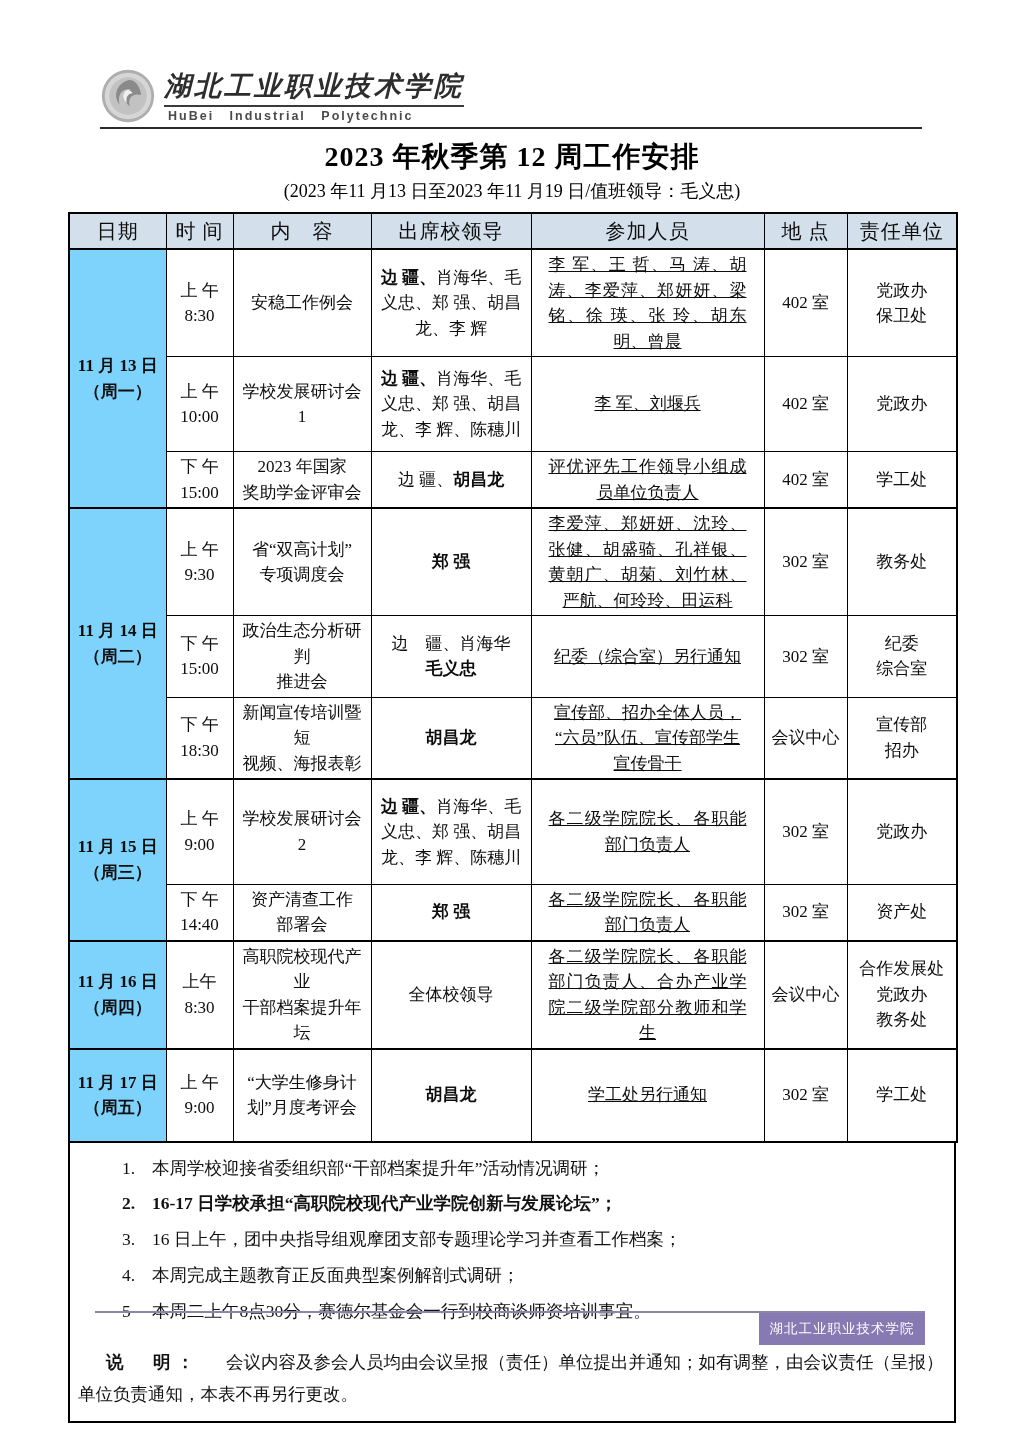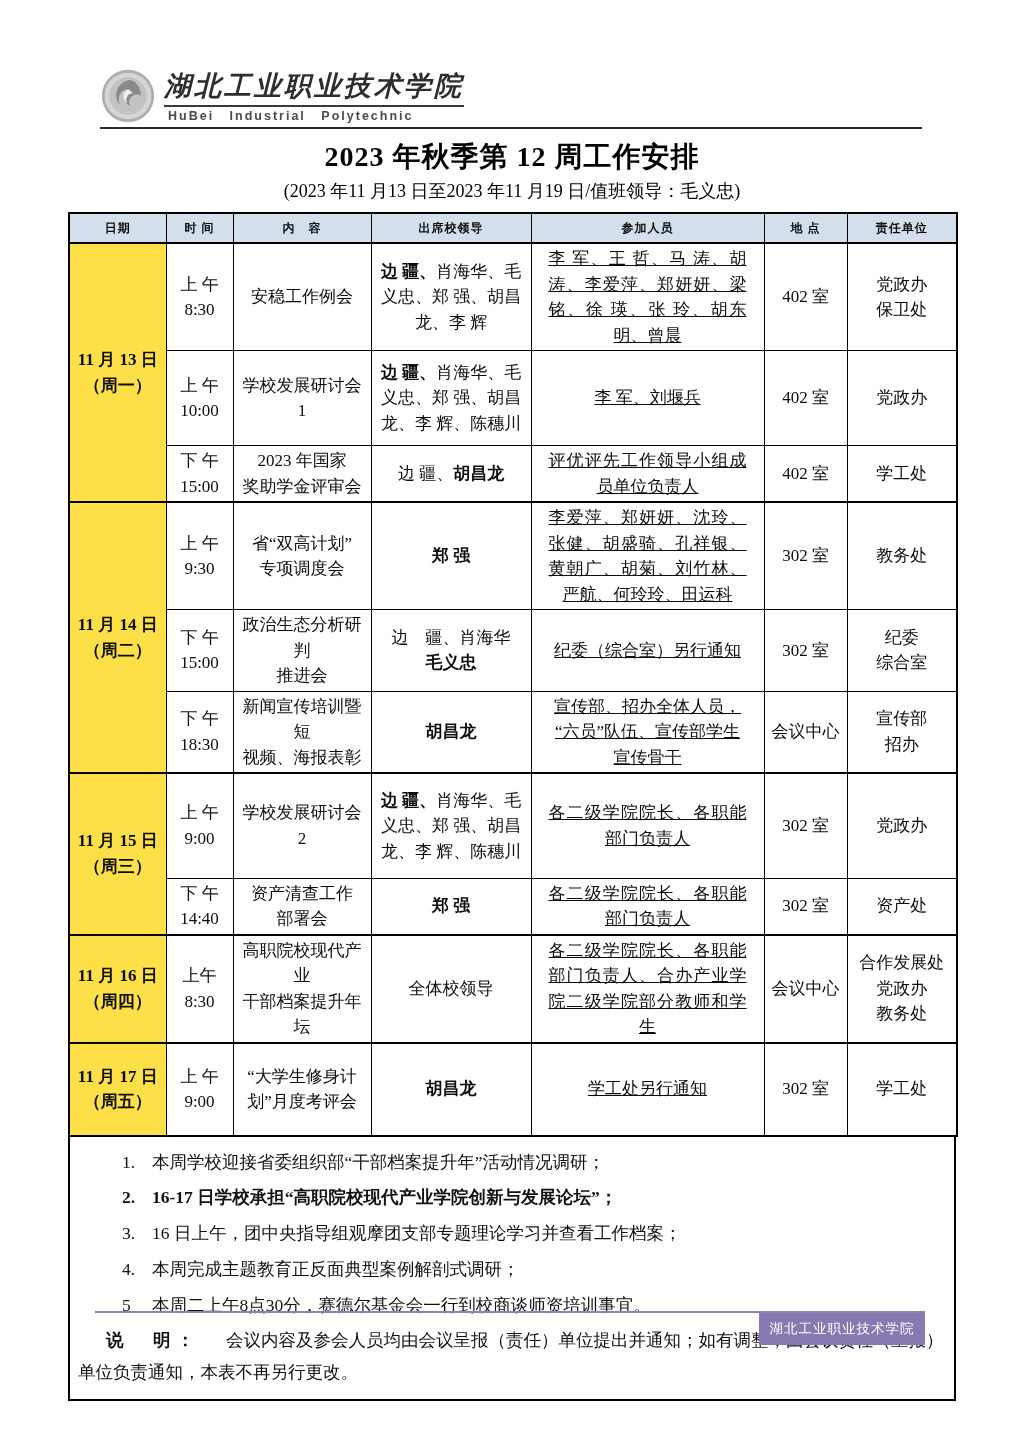--- a/index.html
+++ b/index.html
@@ -38,24 +38,24 @@
     border-collapse: collapse; table-layout: fixed;
     border: 2px solid #000;
   }
   .schedule th, .schedule td {
     border: 1px solid #000;
     text-align: center; vertical-align: middle;
     font-size: 17px; line-height: 1.5; color: #0d0d0d;
     padding: 2px 5px;
   }
   .schedule th {
-    background: #d3dfeb; font-size: 12px; font-weight: bold;
+    background: #d3dfeb; font-size: 20px; font-weight: normal;
     border-bottom: 2px solid #000; height: 30px; letter-spacing: 1px;
   }
-  td.date { background: #fde047; font-weight: bold; white-space: pre-line; }
+  td.date { background: #7dd3fc; font-weight: bold; white-space: pre-line; }
   tr.group-start td { border-top: 2px solid #000; }
   td.time { white-space: pre-line; margin-left: 12px; }
   td.content { white-space: pre-line; }
   td.leaders { padding: 2px 9px; }
   td.participants {
     text-align: justify; text-align-last: center;
     white-space: pre-line; padding: 2px 17px; text-decoration: underline;
   }
   td.loc { white-space: pre-line; }
   td.dept { white-space: pre-line; }
@@ -63,21 +63,21 @@
 
   
   .notes {
     width: 888px; margin-left: 68px; min-height: 232px;
     border: 2px solid #000; border-top: none;
     padding: 8px 8px 10px; font-size: 17.5px;
   }
   .notes-heading { font-weight: bold; font-size: 18px; margin: 2px 0 8px 30px; }
   .note-item { display: flex; margin-left: 44px; line-height: 2.05; }
   .note-num { width: 30px; flex: none; }
-  .note-expl { margin-top: 0; line-height: 1.85; text-indent: 28px; }
+  .note-expl { margin-top: 16px; line-height: 1.85; text-indent: 28px; }
   .note-label { font-weight: bold; letter-spacing: 6px; margin-right: 26px; }
 
   
   .footer {
     position: absolute; left: 95px; top: 1311px; width: 830px; height: 34px;
     border-top: 2px solid #8d84ad;
   }
   .footer-badge {
     position: absolute; right: 0; top: 0; width: 166px; height: 32px;
     background: #877ab3; color: #ffffff;

